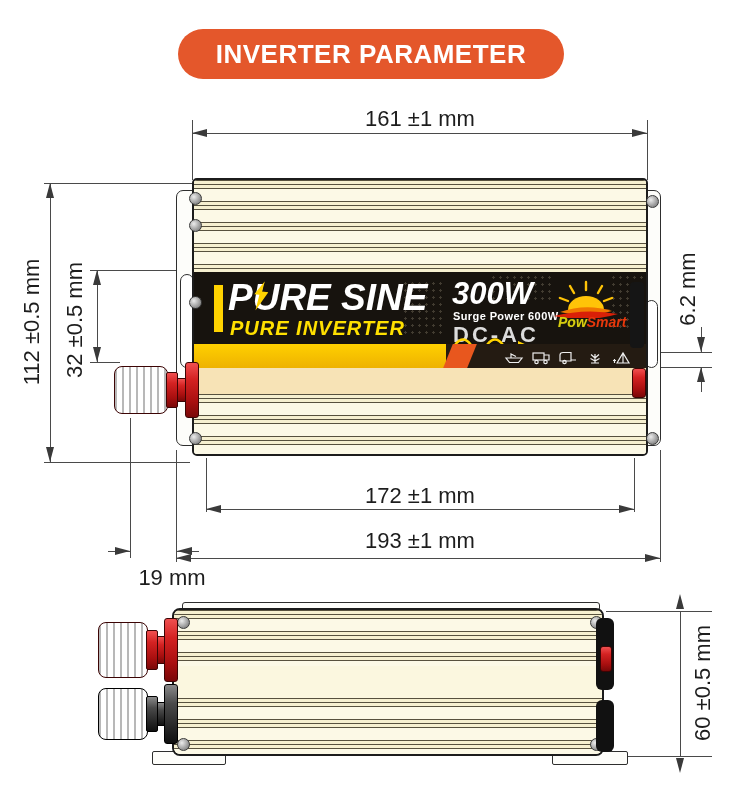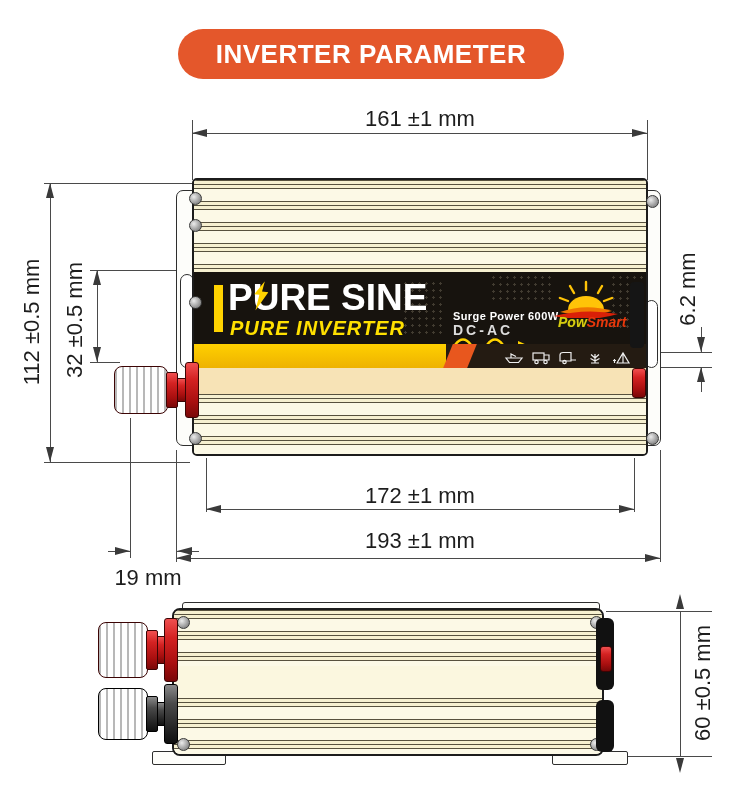--- a/index.html
+++ b/index.html
@@ -31,25 +31,25 @@
          background:radial-gradient(circle at 35% 35%,#ececec,#a2a2a2 55%,#6b6b6b);border:1px solid #3a3a3a;}
   .red-grad{background:linear-gradient(180deg,#f05050 0%,#d42222 30%,#a80f0f 72%,#7a0808 100%);
             border:1px solid #3c0404;box-sizing:border-box;}
   .dark-grad{background:linear-gradient(180deg,#8a8a8a 0%,#4a4a4a 32%,#242424 75%,#101010 100%);
              border:1px solid #000;box-sizing:border-box;}
   .ridges{background-image:repeating-linear-gradient(90deg,rgba(0,0,0,.28) 0 2px,transparent 2px 7px);}
   
   .label-panel{background:#17130e;overflow:hidden;}
   .dots{position:absolute;background-image:radial-gradient(circle,#4d463a 1.1px,transparent 1.2px);
         background-size:7px 7px;opacity:.8;}
-  .t1{position:absolute;color:#fff;font-weight:900;font-size:37px;line-height:1;letter-spacing:0;}
+  .t1{position:absolute;color:#fff;font-weight:900;font-style:italic;font-size:37px;line-height:1;letter-spacing:0;}
   .t2{position:absolute;color:#FFE000;font-weight:900;font-style:italic;font-size:20px;letter-spacing:1px;}
   .power{position:absolute;color:#fff;font-weight:900;font-style:italic;font-size:31px;line-height:1;}
   .surge{position:absolute;color:#fff;font-weight:bold;font-size:11px;letter-spacing:.4px;}
-  .dcac{position:absolute;color:#dcdcdc;font-weight:800;font-size:14px;letter-spacing:3px;}
+  .dcac{position:absolute;color:#dcdcdc;font-weight:800;font-size:22px;letter-spacing:3px;}
   .brand{position:absolute;font-size:14px;font-weight:900;font-style:italic;white-space:nowrap;}
   .brand .pow{color:#D8CC10;text-shadow:0 0 1px #3f4a00;}
   .brand .smart{color:#E8380C;}
   .strip-dark{position:absolute;left:0;right:0;bottom:0;height:24px;background:#241b12;}
   .strip-yellow{position:absolute;left:0;bottom:0;height:24px;width:252px;background:linear-gradient(180deg,#ffd000,#eeb200);}
   .strip-diag{position:absolute;left:254px;bottom:0;height:24px;width:24px;background:#E8571E;transform:skewX(-22deg);}
   .uicons{position:absolute;right:14px;bottom:3px;display:flex;gap:7px;align-items:center;}
   .uicons svg{display:block;}
 </style>
 </head>
@@ -104,21 +104,21 @@
     <i class="ln" style="left:176px;top:558px;width:484px;height:1px"></i>
     <i class="ar lf" style="left:176px;top:554px"></i>
     <i class="ar rt" style="left:645px;top:554px"></i>
     <span class="dim h" style="left:420px;top:528px">193 ±1 mm</span>
 
     <i class="ln" style="left:130px;top:418px;width:1px;height:140px"></i>
     <i class="ln" style="left:108px;top:551px;width:22px;height:1px"></i>
     <i class="ln" style="left:177px;top:551px;width:22px;height:1px"></i>
     <i class="ar rt" style="left:115px;top:547px"></i>
     <i class="ar lf" style="left:177px;top:547px"></i>
-    <span class="dim h" style="left:148px;top:565px">19 mm</span>
+    <span class="dim h" style="left:172px;top:565px">19 mm</span>
   </div>
 
   <div>
 
     <div class="abs plate" style="left:176px;top:190px;width:26px;height:256px;border-radius:7px 0 0 7px;z-index:1"></div>
     <div class="slot" style="left:180px;top:274px;width:14px;height:94px;z-index:1"></div>
 
     <div class="abs plate" style="left:638px;top:190px;width:23px;height:256px;border-radius:0 7px 7px 0;z-index:1"></div>
     <div class="slot" style="left:645px;top:300px;width:13px;height:68px;z-index:1"></div>
 
@@ -130,20 +130,21 @@
         <div class="dots" style="left:296px;top:2px;width:62px;height:26px"></div>
         <div class="dots" style="left:416px;top:2px;width:34px;height:58px"></div>
 
         <div class="abs" style="left:20px;top:13px;width:9px;height:47px;background:#FFD300"></div>
         <span class="t1" style="left:34px;top:7px">PURE SINE</span>
         <svg class="abs" style="left:60px;top:9px;z-index:2;transform:rotate(6deg)" width="14" height="30" viewBox="0 0 12 26">
           <polygon points="8,0 0,12 4.5,12 2.5,26 12,9 6.5,9" fill="#FFD300"></polygon>
         </svg>
         <span class="t2" style="left:36px;top:45px">PURE INVERTER</span>
 
+        <span class="power" style="left:258px;top:6px">300W</span>
         <span class="surge" style="left:259px;top:38px">Surge Power 600W</span>
         <span class="dcac" style="left:259px;top:50px">DC-AC</span>
         <svg class="abs" style="left:258px;top:66px" width="78" height="14" viewBox="0 0 78 14">
           <path d="M3,7 q8,-11 16,0 q8,11 16,0 q8,-11 16,0 q8,11 16,0" stroke="#FFD300" stroke-width="2.4" fill="none"></path>
           <polygon points="66,3 75,7 66,11" fill="#FFD300"></polygon>
         </svg>
 
         <div class="abs" style="left:344px;top:6px;width:96px;height:60px">
           <svg width="96" height="40" viewBox="0 0 96 40">
             <g stroke="#FFC408" stroke-width="2.4" stroke-linecap="round">

